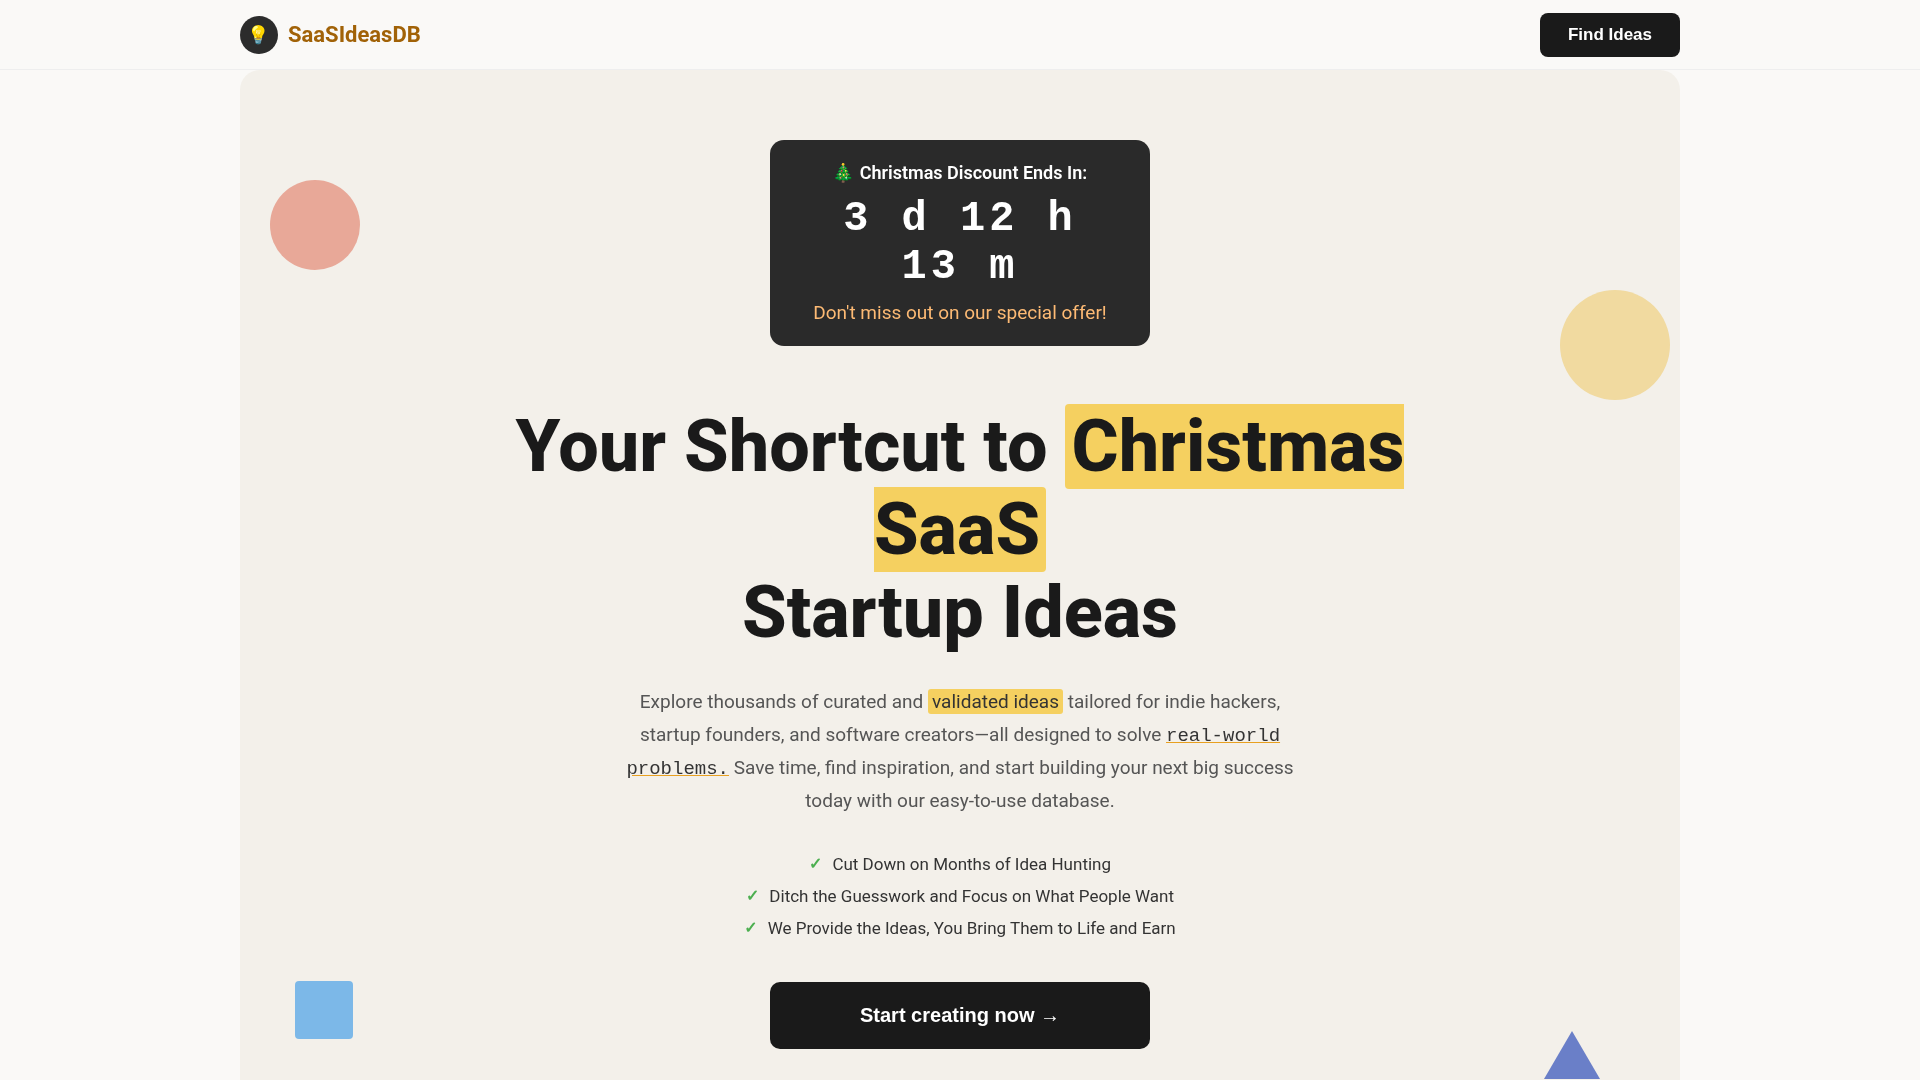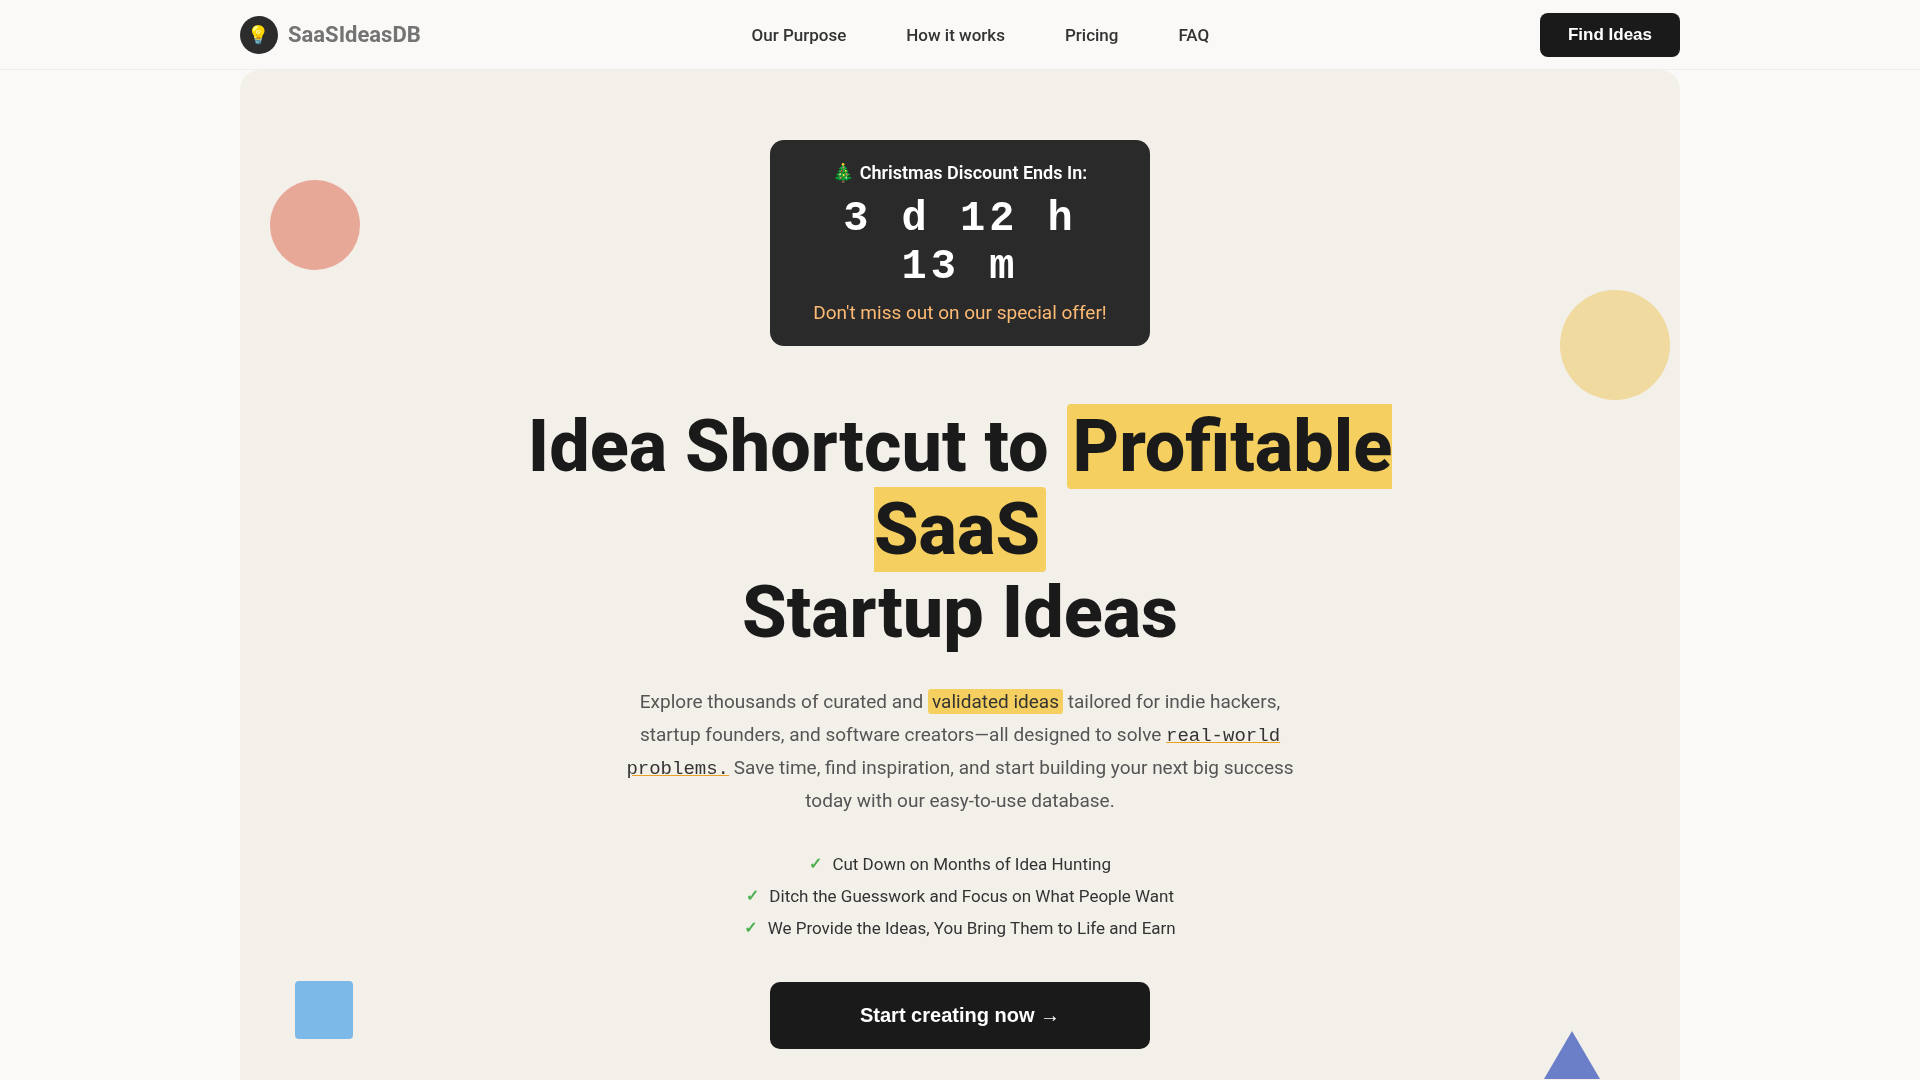--- a/index.html
+++ b/index.html
@@ -43,21 +43,21 @@
       display: flex;
       align-items: center;
       justify-content: center;
       color: #f0c040;
       font-size: 18px;
     }
 
     .logo-text {
       font-size: 22px;
       font-weight: 700;
-      color: #737373;
+      color: #a16207;
     }
 
     .nav-links {
       display: flex;
       align-items: center;
       gap: 60px;
       list-style: none;
     }
 
     .nav-links a {
@@ -275,26 +275,20 @@
 <div class="page-wrapper">
 
   <nav>
     <a class="nav-logo" href="#">
       <div class="logo-icon">
         💡
       </div>
       <span class="logo-text">SaaSIdeasDB</span>
     </a>
 
-    <ul class="nav-links">
-      <li><a href="#">Our Purpose</a></li>
-      <li><a href="#">How it works</a></li>
-      <li><a href="#">Pricing</a></li>
-      <li><a href="#">FAQ</a></li>
-    </ul>
 
     <button class="find-ideas-btn">Find Ideas</button>
   </nav>
 
   <div class="hero-card">
 
     <div class="shape-circle-left"></div>
     <div class="shape-circle-right"></div>
     <div class="shape-square-left"></div>
     <div class="shape-triangle-right"></div>
@@ -306,21 +300,21 @@
           <span>🎄</span>
           <span>Christmas Discount Ends In:</span>
         </div>
         <div class="countdown-timer">3 d 12 h 13 m</div>
         <div class="countdown-sub">Don't miss out on our special offer!</div>
       </div>
 
       <div class="hero-section">
 
         <h1 class="hero-title">
-          <span>Idea Shortcut to </span><span class="highlight">Profitable SaaS</span>
+          <span>Your Shortcut to </span><span class="highlight">Christmas SaaS</span>
           <br>
           <span>Startup Ideas</span>
         </h1>
 
         <p class="hero-description">
           <span>Explore thousands of curated and </span><span class="highlight-orange">validated ideas</span><span> tailored for indie hackers, startup founders, and software creators—all designed to solve </span><span class="underline-orange">real-world problems.</span><span> Save time, find inspiration, and start building your next big success today with our easy-to-use database.</span>
         </p>
 
         <ul class="checklist">
           <li>

